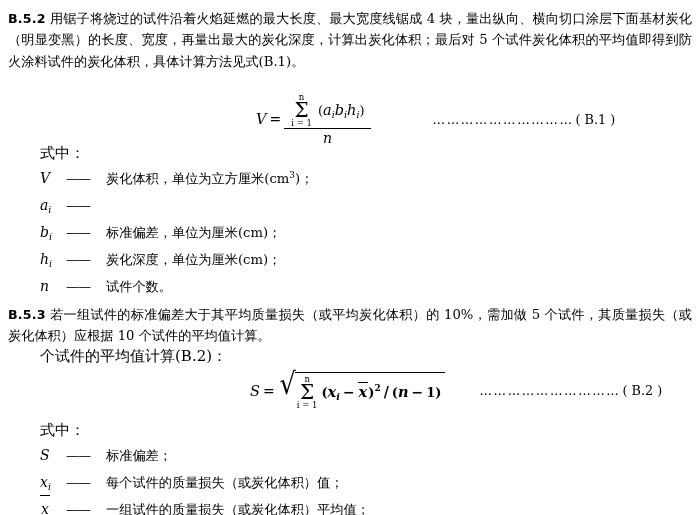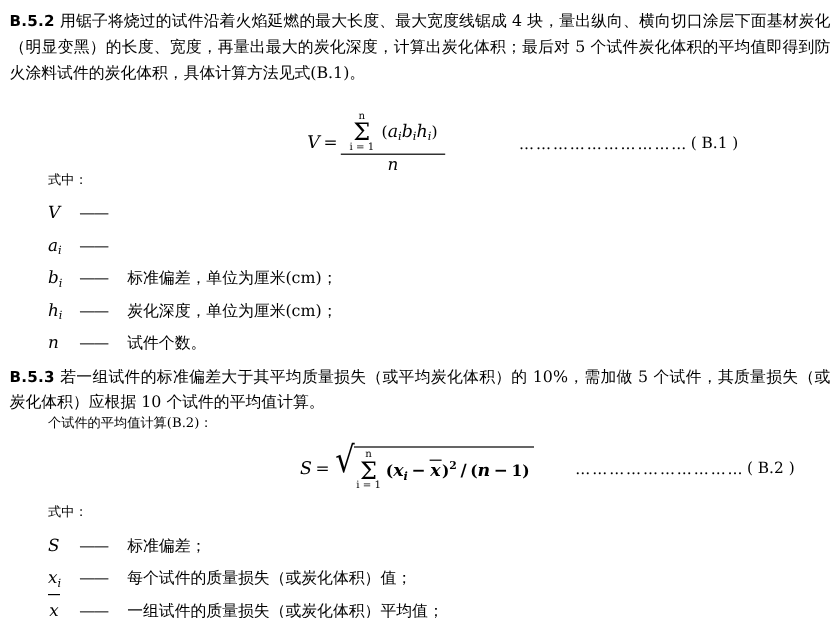--- a/index.html
+++ b/index.html
@@ -34,21 +34,21 @@
     font-family: "DejaVu Sans", "Liberation Sans", sans-serif;
     font-size: 12.6px;
     letter-spacing: 0.2px;
   }
   .clause .body {
     font-family: "DejaVu Serif", "Liberation Serif", serif;
   }
 
   .indent-line {
     position: absolute;
-    font-size: 11px;
+    font-size: 15px;
     line-height: 1.6;
   }
 
   
   .formula-row {
     position: absolute;
     display: flex;
     align-items: center;
     font-family: "DejaVu Serif", "Liberation Serif", serif;
   }
@@ -200,20 +200,21 @@
     <span class="leader" style="margin-left:62px;">…………………………</span>
     <span class="eqnum">( B.1 )</span>
   </div>
 
   <div class="indent-line" style="left:40px; top:141px;">式中：</div>
 
   <div class="deflist" style="left:40px; top:165px;">
     <div class="defrow">
       <span class="sym">V</span>
       <span class="dash">——</span>
+      <span class="txt">炭化体积，单位为立方厘米(cm<span class="sup">3</span>)；</span>
     </div>
     <div class="defrow">
       <span class="sym">a<span class="msub">i</span></span>
       <span class="dash">——</span>
     </div>
     <div class="defrow">
       <span class="sym">b<span class="msub">i</span></span>
       <span class="dash">——</span>
       <span class="txt">标准偏差，单位为厘米(cm)；</span>
     </div>

